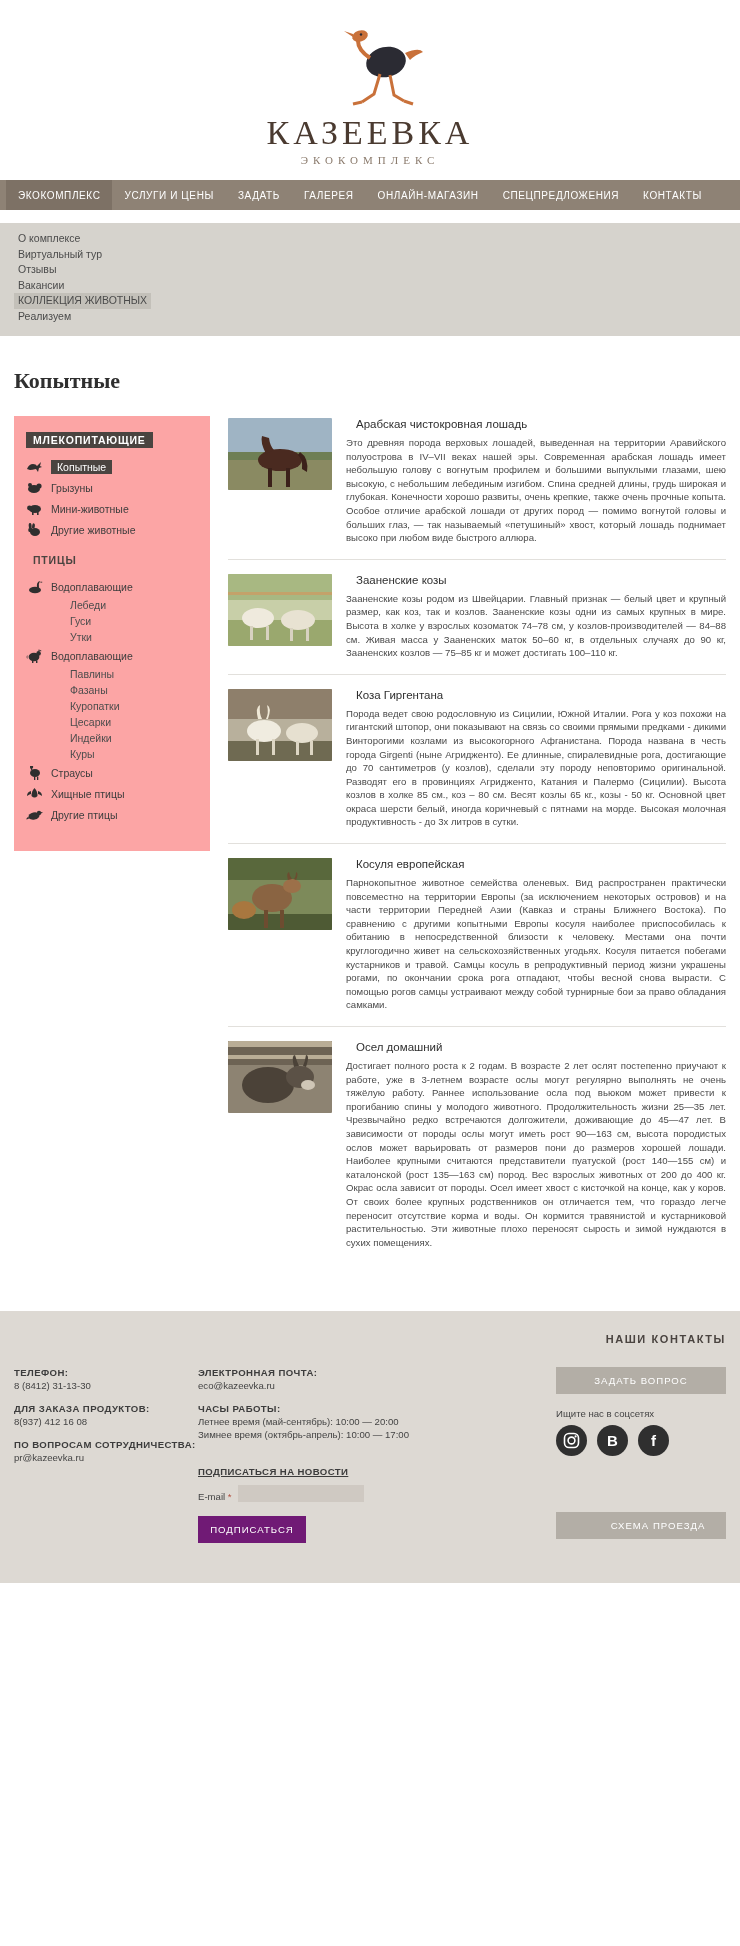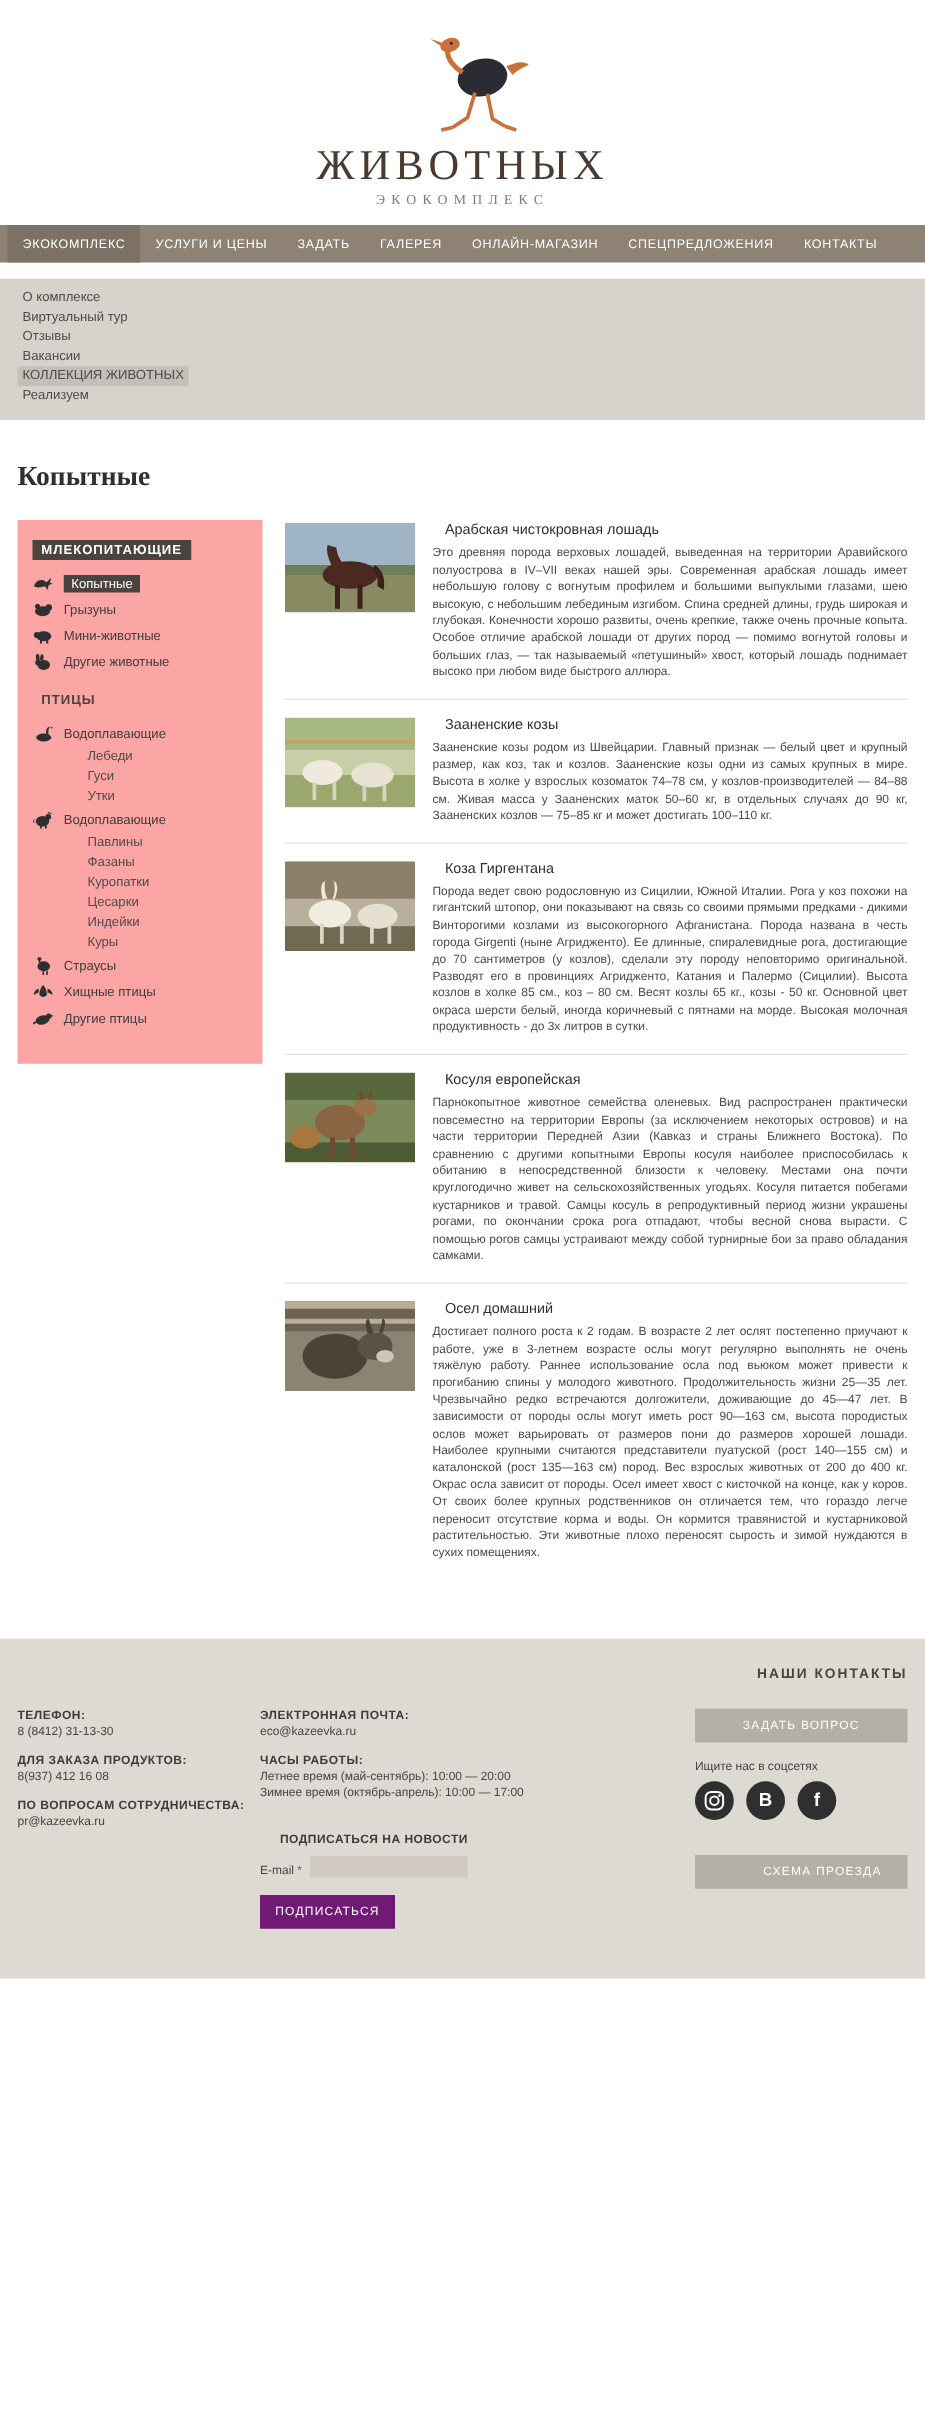--- a/index.html
+++ b/index.html
@@ -172,21 +172,21 @@
     position: relative;
   }
   .footer-title {
     text-align: right;
     font-size: 11px;
     font-weight: bold;
     letter-spacing: 1.6px;
     color: #4a4440;
     margin-bottom: 22px;
   }
-  .fcols { display: flex; gap: 10px; }
+  .fcols { display: flex; }
   .fcol1 { width: 184px; flex:none; }
   .fcol2 { flex: 1 1 auto; }
   .fcol3 { width: 170px; flex:none; }
   .flabel {
     font-size: 9.6px;
     font-weight: bold;
     letter-spacing: .4px;
     color: #3c3c3c;
     margin-bottom: 2px;
   }
@@ -207,38 +207,38 @@
   .socials-label { font-size: 9.6px; color:#444; margin: 14px 0 6px; }
   .socials { display: flex; gap: 10px; }
   .soc {
     width: 31px; height: 31px; border-radius: 50%;
     background: #2f2f2f; color: #fff;
     display:flex; align-items:center; justify-content:center;
     font-size: 15px; font-weight: bold; cursor: pointer;
   }
   .sub-title {
     font-size: 9.6px; font-weight: bold; letter-spacing:.4px;
-    color:#3c3c3c; margin: 26px 16px 8px;
+    color:#3c3c3c; margin: 26px 0 8px; text-decoration: underline;
   }
   .field-row { display:flex; align-items:flex-end; gap:6px; }
   .field-row label { font-size: 9.6px; color:#444; }
   .req { color:#b04a3a; }
   .field-row input {
     width: 126px; height: 17px;
     border: none; background: #cfc9c2;
     font-family: "Liberation Sans", sans-serif; font-size: 9.6px;
     padding: 0 4px; color:#333;
   }
   .btn-sub {
     margin-top: 14px; width: 108px;
     background: #701a75; color:#fff; border:none;
     font-size: 9.6px; letter-spacing:1px; padding: 8px 0; cursor:pointer;
     font-family: "Liberation Sans", sans-serif;
   }
-  .btn-route { margin-top: 28px; padding-left: 34px; }
+  .btn-route { margin-top: 56px; padding-left: 34px; }
 </style>
 </head>
 <body>
 
 <div class="page">
 
   <div class="logo-wrap">
     <div style="height:82px;">
       <svg class="logo-bird" width="120" height="82" viewBox="0 0 120 82" xmlns="http://www.w3.org/2000/svg">
 
@@ -251,21 +251,21 @@
         <ellipse cx="50" cy="8" rx="8" ry="5.5" fill="#c9713a" transform="rotate(-18 50 8)"></ellipse>
         <path d="M43 6 l-9 -3 l9 6z" fill="#c9713a"></path>
         <circle cx="51" cy="6.5" r="1.2" fill="#2b2b33"></circle>
 
         <path d="M70 46 l-6 20 l-12 8" stroke="#c9713a" stroke-width="3" fill="none"></path>
         <path d="M80 47 l4 20 l10 6" stroke="#c9713a" stroke-width="3" fill="none"></path>
         <path d="M52 74 l-9 2" stroke="#c9713a" stroke-width="3" fill="none"></path>
         <path d="M94 73 l9 3" stroke="#c9713a" stroke-width="3" fill="none"></path>
       </svg>
     </div>
-    <div class="logo-title">ЖИВОТНЫХ</div>
+    <div class="logo-title">КАЗЕЕВКА</div>
     <div class="logo-sub">ЭКОКОМПЛЕКС</div>
   </div>
 
   <div class="navbar">
     <a class="nav-item active" href="#">ЭКОКОМПЛЕКС</a>
     <a class="nav-item" href="#">УСЛУГИ И ЦЕНЫ</a>
     <a class="nav-item" href="#">ЗАДАТЬ</a>
     <a class="nav-item" href="#">ГАЛЕРЕЯ</a>
     <a class="nav-item" href="#">ОНЛАЙН-МАГАЗИН</a>
     <a class="nav-item" href="#">СПЕЦПРЕДЛОЖЕНИЯ</a>

